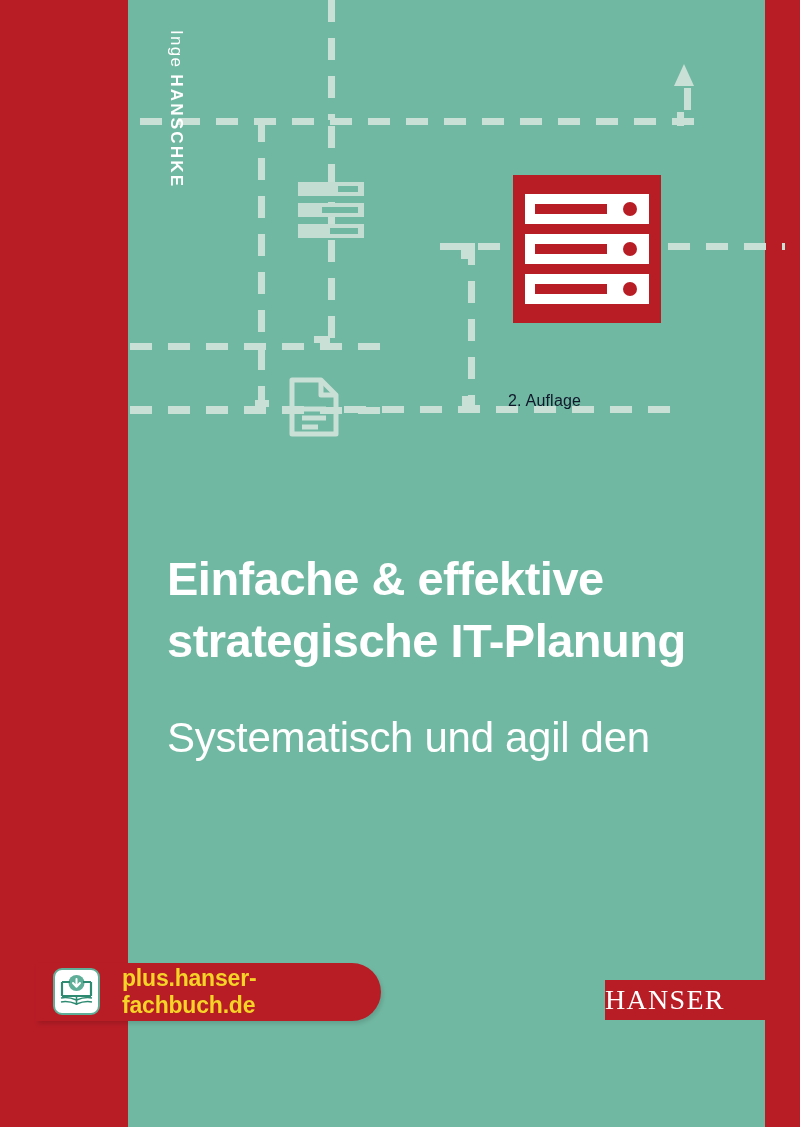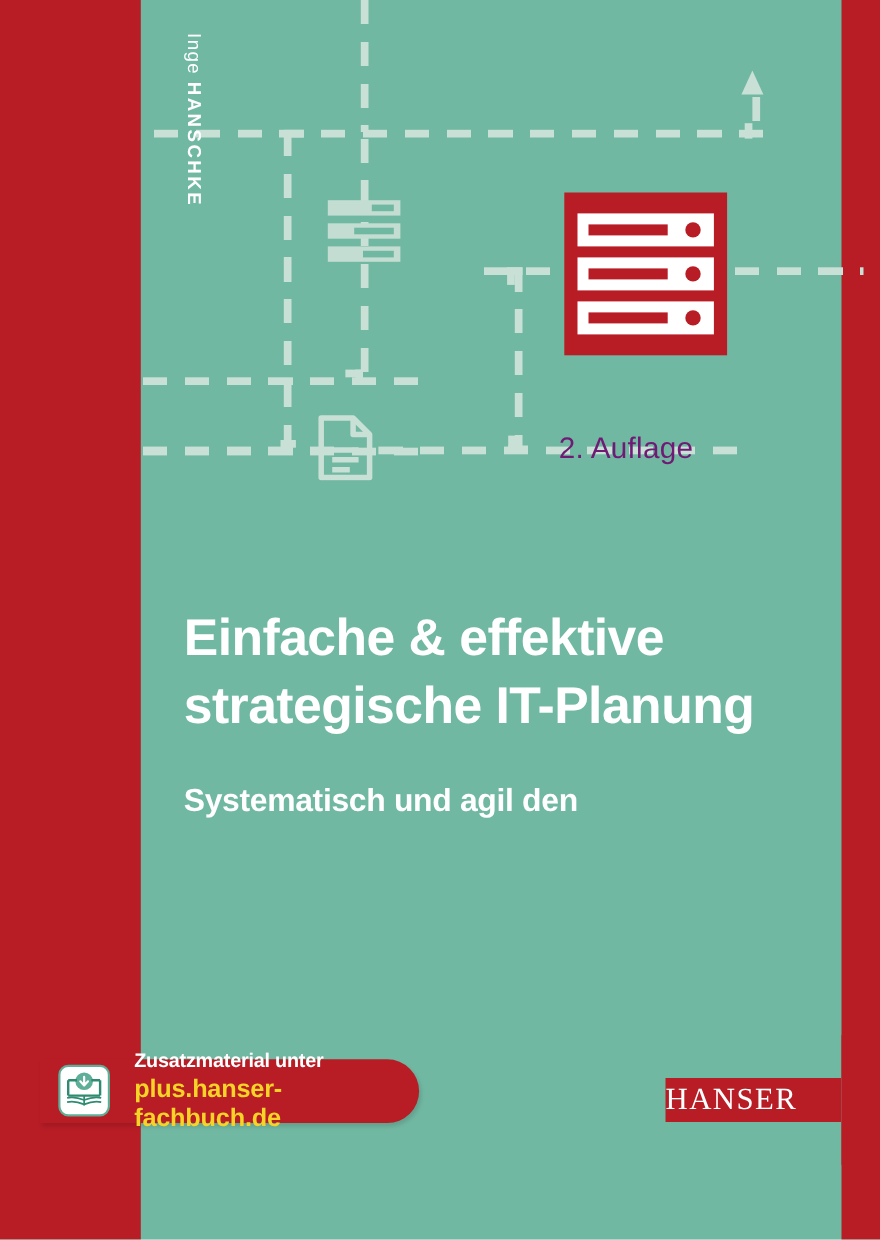--- a/index.html
+++ b/index.html
@@ -131,22 +131,22 @@
     font-size: 17px;
     letter-spacing: 1.3px;
     white-space: nowrap;
   }
   .author .surname { font-weight: bold; letter-spacing: 2.2px; }
 
   .edition {
     position: absolute;
     left: 508px;
     top: 392px;
-    color: #701a75;
-    font-size: 27px;
+    color: #0f172a;
+    font-size: 16px;
     letter-spacing: 0.2px;
   }
 
   .title-block {
     position: absolute;
     left: 167px;
     top: 548px;
     width: 580px;
   }
   .title-line {
@@ -158,22 +158,22 @@
     white-space: nowrap;
   }
   .subtitle-block {
     position: absolute;
     left: 167px;
     top: 708px;
     width: 580px;
   }
   .subtitle-line {
     color: #ffffff;
-    font-weight: bold;
-    font-size: 29px;
+    font-weight: normal;
+    font-size: 42px;
     line-height: 1.42;
     letter-spacing: -0.3px;
     white-space: nowrap;
   }
 
   
   .badge {
     position: absolute;
     left: 36px;
     top: 963px;
@@ -337,21 +337,20 @@
       <svg width="43" height="43" viewBox="0 0 43 43" aria-hidden="true">
         <circle cx="21.5" cy="13" r="8" fill="#5fae97"></circle>
         <path d="M21.5 9 V16 M18 13 L21.5 16.8 L25 13" stroke="#ffffff" stroke-width="2" fill="none" stroke-linecap="round" stroke-linejoin="round"></path>
         <path d="M7 12 H15 M7 12 V26 M7 26 H21.5 M36 12 H28 M36 12 V26 M36 26 H21.5" stroke="#2e8b72" stroke-width="2.2" fill="none"></path>
         <path d="M6 28 Q13 26.5 21.5 30 Q30 26.5 37 28" stroke="#2e8b72" stroke-width="1.6" fill="none"></path>
         <path d="M6 32 Q13 30.5 21.5 34 Q30 30.5 37 32" stroke="#2e8b72" stroke-width="1.6" fill="none"></path>
         <line x1="21.5" y1="26" x2="21.5" y2="35" stroke="#2e8b72" stroke-width="1.6"></line>
       </svg>
     </div>
     <div class="badge-text">
-      <div class="badge-line1">Zusatzmaterial unter</div>
       <div class="badge-line2">plus.hanser-fachbuch.de</div>
     </div>
   </div>
 
   <div class="hanser-wrap">
     <div class="check" style="left:160px; top:0px;"></div>
     <div class="check" style="left:160px; top:79px;"></div>
     <div class="hanser-bar">
       <span>HANSER</span>
     </div>

